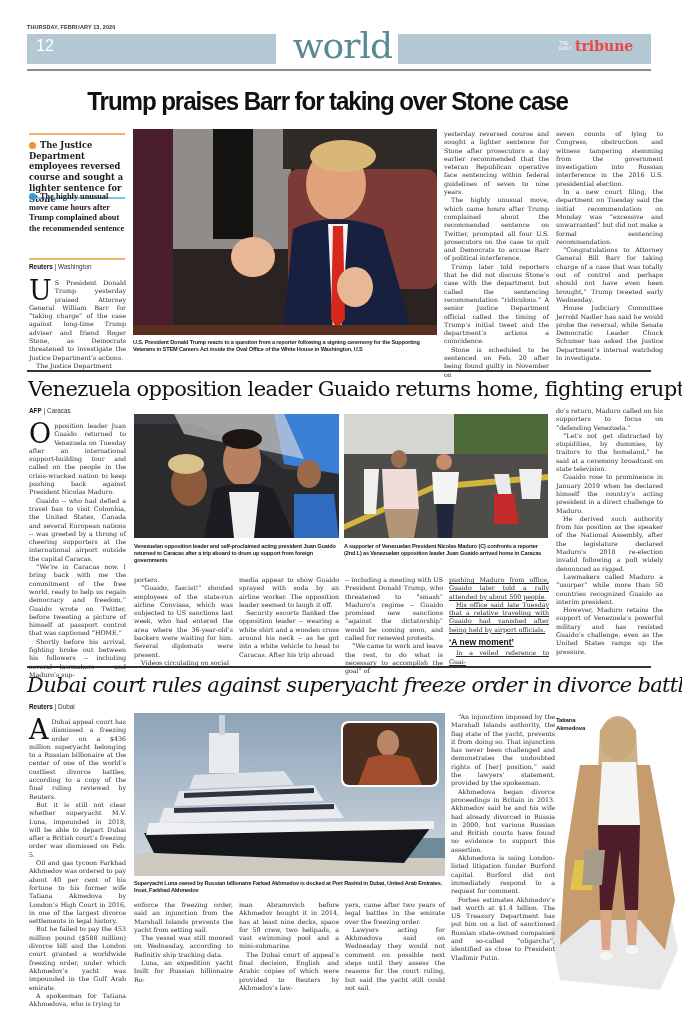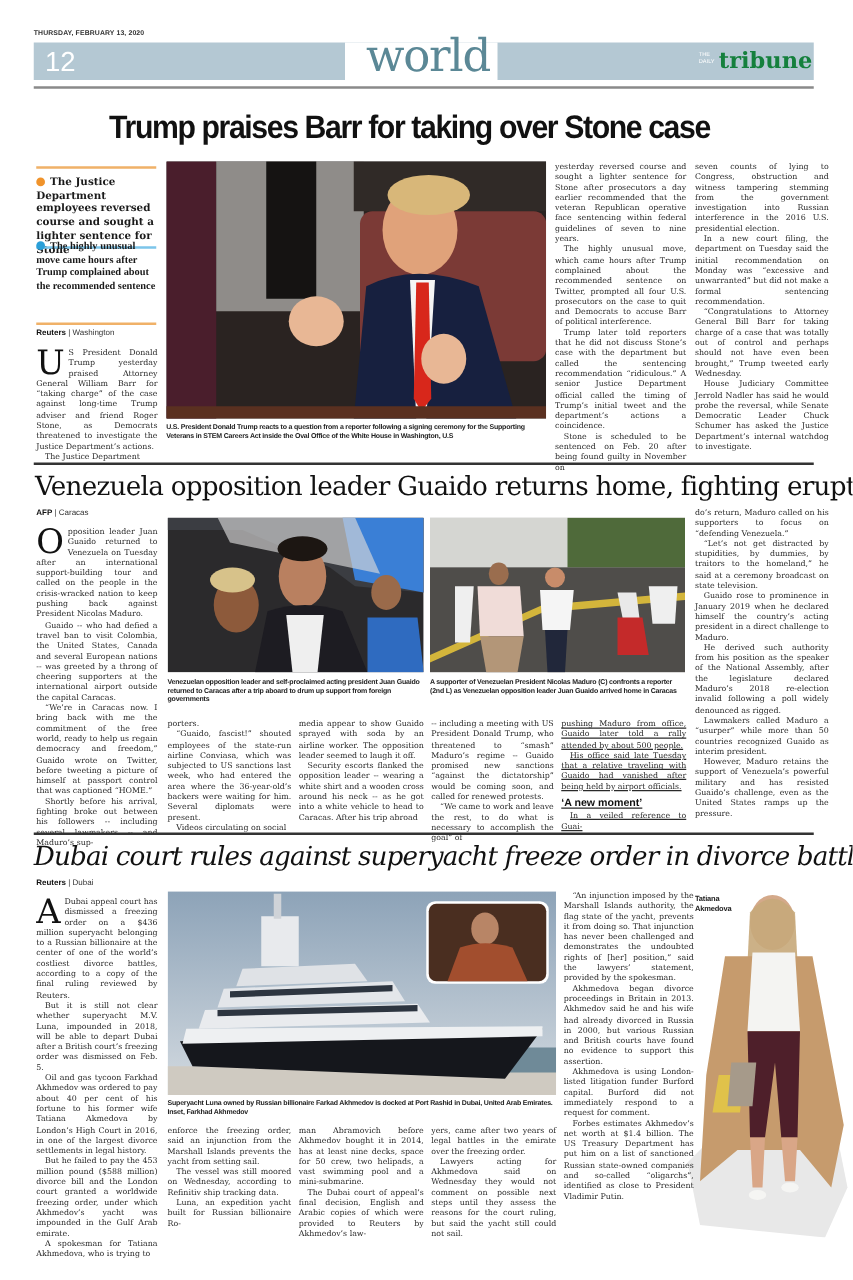--- a/index.html
+++ b/index.html
@@ -4,24 +4,24 @@
 <style>
   * { box-sizing: border-box; margin: 0; padding: 0; }
   html, body { width: 682px; height: 1024px; background: #ffffff; overflow: hidden; }
   body { position: relative; font-family: "DejaVu Serif", serif; color: #222; }
 
   .abs { position: absolute; }
 
   
   .date { left: 27px; top: 24px; font-family: "Liberation Sans", sans-serif; font-size: 5.5px; font-weight: bold; color: #333; letter-spacing: 0.1px; }
   .bar { left: 27px; top: 34px; width: 624px; height: 30px; background: #b4c8d3; }
-  .page-num { left: 36px; top: 37px; font-family: "Liberation Sans", sans-serif; font-size: 22px; font-weight: 300; color: #ffffff; text-align: center; }
+  .page-num { left: 36px; top: 37px; font-family: "Liberation Sans", sans-serif; font-size: 16px; font-weight: 300; color: #ffffff; text-align: center; }
   .section { left: 282px; top: 24px; width: 110px; height: 44px; font-family: "DejaVu Serif", serif; font-size: 36px; color: #5b8896; background: transparent; text-align: right; line-height: 44px; letter-spacing: -1px; }
   .section-mask { left: 276px; top: 34px; width: 122px; height: 30px; background: #ffffff; }
-  .brand { left: 575px; top: 38px; font-family: "DejaVu Serif", serif; font-size: 18px; font-weight: bold; color: #15803d; }
+  .brand { left: 575px; top: 38px; font-family: "DejaVu Serif", serif; font-size: 14px; font-weight: bold; color: #ef4444; }
   .brand-small { left: 559px; top: 41px; font-family: "Liberation Sans", sans-serif; font-size: 4.5px; line-height: 5px; color: #ffffff; }
   .rule-top { left: 27px; top: 69px; width: 624px; height: 1.5px; background: #8a8a8a; }
 
   
   .h1 { left: 30px; top: 86px; width: 640px; font-family: "Liberation Sans", sans-serif; font-weight: bold; font-size: 26px; letter-spacing: -1.2px; color: #111; text-align: center; transform: scaleX(0.93); transform-origin: left; white-space: nowrap; }
   .h2 { left: 28px; top: 377px; width: 640px; font-family: "DejaVu Serif", serif; font-size: 21px; color: #111; text-align: center; letter-spacing: -0.6px; white-space: nowrap; }
   .h3 { left: 27px; top: 673px; width: 640px; font-family: "DejaVu Serif", serif; font-style: italic; font-size: 21px; color: #111; letter-spacing: -0.7px; white-space: nowrap; }
 
   .rule-sec { height: 1.5px; background: #333; }
 

